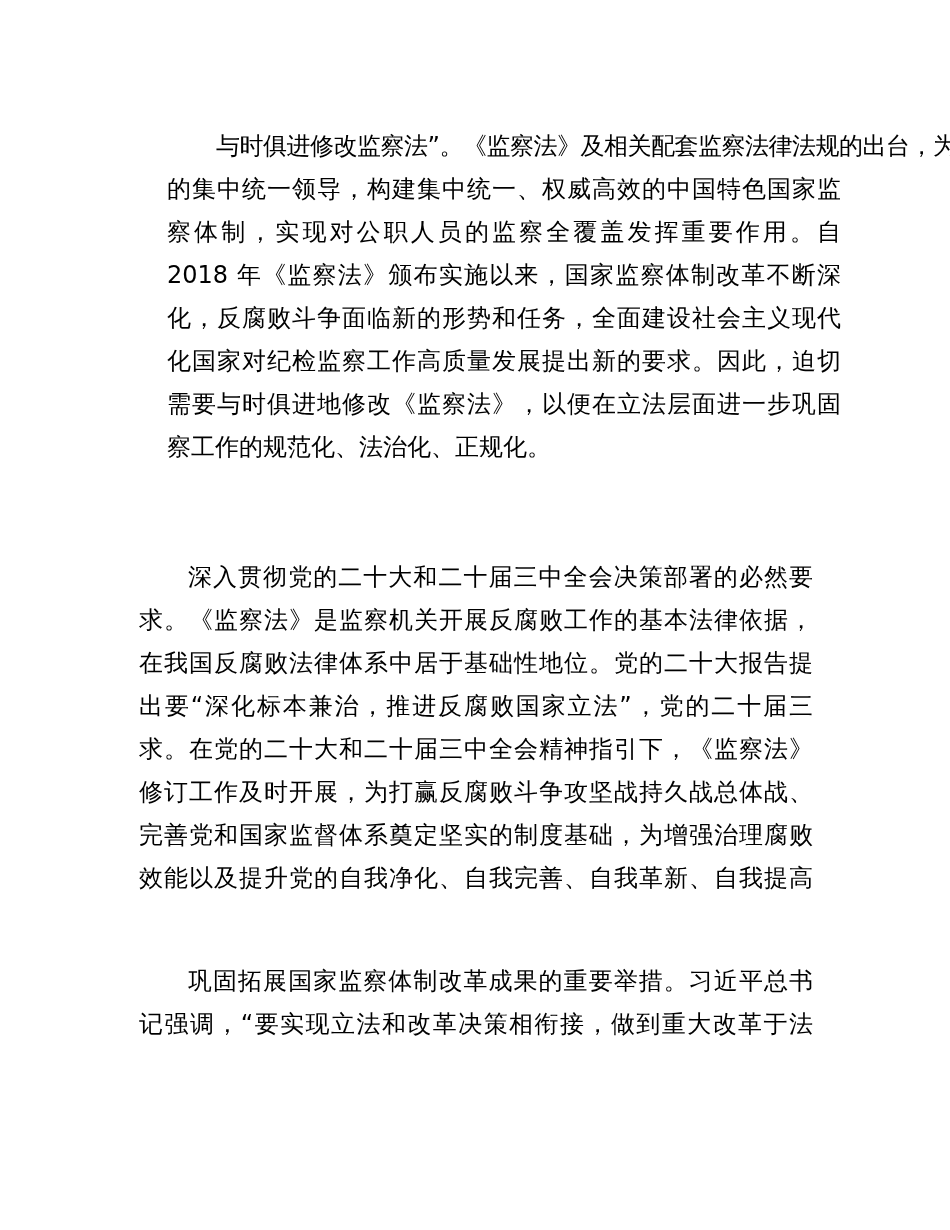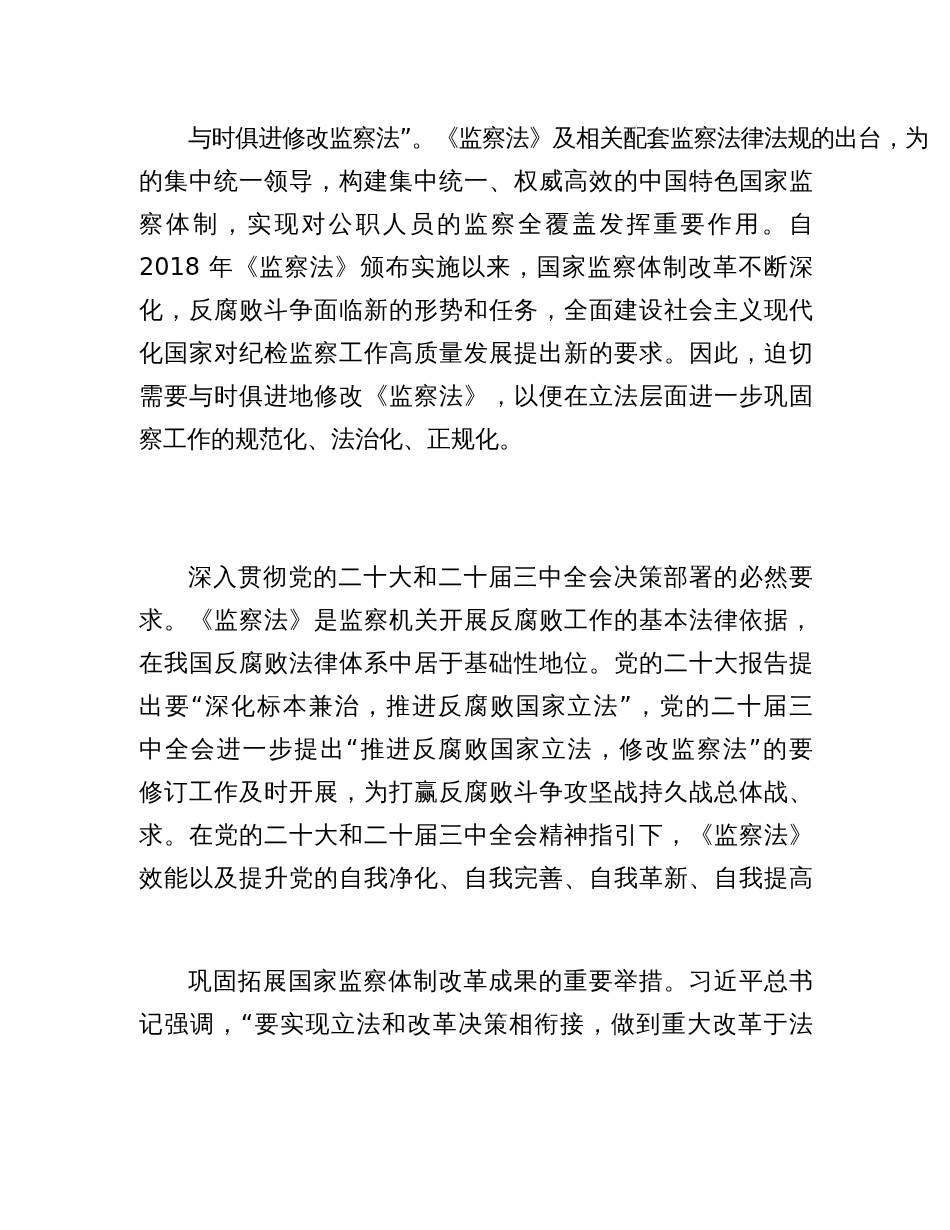--- a/index.html
+++ b/index.html
@@ -38,21 +38,21 @@
     text-align-last: left;
   }
   
   .line.overflow {
     text-align: left;
     text-align-last: left;
     white-space: nowrap;
     letter-spacing: -0.5px;
     width: 1200px;
   }
-  #para-1 { top: 117px; }
+  #para-1 { top: 125px; margin-left: 28px; }
   #para-2 { top: 520px; margin-top: 36px; }
   #para-3 { top: 960px; }
 </style>
 </head>
 <body>
 
 <div class="page">
 
   <div class="para" id="para-1">
     <div class="line first overflow"><span>与时俱进修改监察法”。《监察法》及相关配套监察法律法规的出台，</span><span>为</span></div>
@@ -63,23 +63,23 @@
     <div class="line">化国家对纪检监察工作高质量发展提出新的要求。因此，迫切</div>
     <div class="line">需要与时俱进地修改《监察法》，以便在立法层面进一步巩固</div>
     <div class="line end">察工作的规范化、法治化、正规化。</div>
   </div>
 
   <div class="para" id="para-2">
     <div class="line first">深入贯彻党的二十大和二十届三中全会决策部署的必然要</div>
     <div class="line">求。《监察法》是监察机关开展反腐败工作的基本法律依据，</div>
     <div class="line">在我国反腐败法律体系中居于基础性地位。党的二十大报告提</div>
     <div class="line">出要“深化标本兼治，推进反腐败国家立法”，党的二十届三</div>
-    <div class="line">中全会进一步提出“推进反腐败国家立法，修改监察法”的要</div>
+    <div class="line">求。在党的二十大和二十届三中全会精神指引下，《监察法》</div>
     <div class="line">修订工作及时开展，为打赢反腐败斗争攻坚战持久战总体战、</div>
-    <div class="line">求。在党的二十大和二十届三中全会精神指引下，《监察法》</div>
+    <div class="line">完善党和国家监督体系奠定坚实的制度基础，为增强治理腐败</div>
     <div class="line">效能以及提升党的自我净化、自我完善、自我革新、自我提高</div>
   </div>
 
   <div class="para" id="para-3">
     <div class="line first">巩固拓展国家监察体制改革成果的重要举措。习近平总书</div>
     <div class="line">记强调，“要实现立法和改革决策相衔接，做到重大改革于法</div>
   </div>
 
 </div>
 

